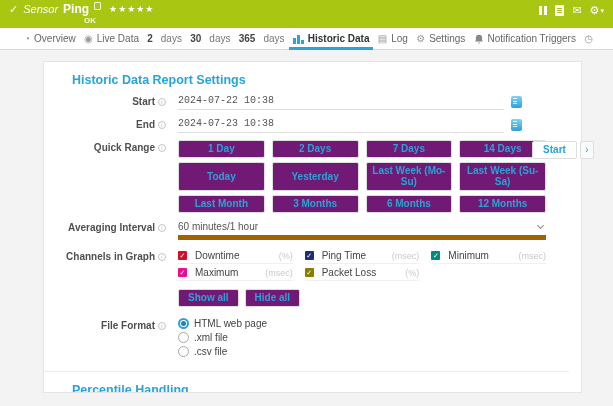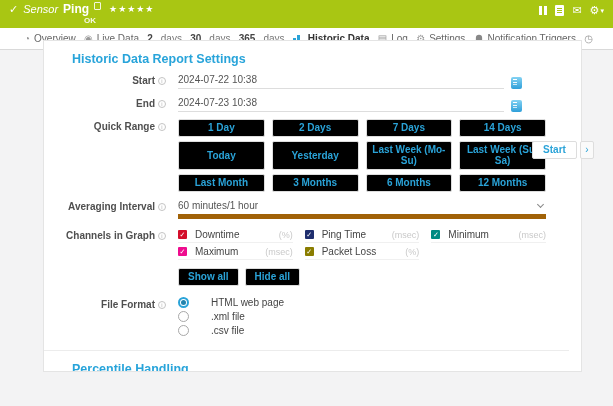--- a/index.html
+++ b/index.html
@@ -32,49 +32,49 @@
   
   .tabbar { height:22px; background:#fff; border-bottom:1px solid #d9d9d9; display:flex; align-items:stretch; justify-content:space-between; padding:0 18px 0 22px; }
   .tab { display:flex; align-items:center; gap:4px; font-size:10px; color:#666; position:relative; padding:0 2px; cursor:pointer; white-space:nowrap; }
   .tab .ticon { color:#999; font-size:10px; line-height:10px; }
   .tab.active { color:#333; font-weight:bold; }
   .tab.active::after { content:""; position:absolute; left:-2px; right:-2px; bottom:-1px; height:3px; background:#2aa3d8; }
   .tab .num { font-weight:bold; color:#444; }
   .tab .suffix { color:#777; margin-left:4px; }
 
   
-  .card { position:absolute; left:43px; top:40px; width:539px; height:332px; background:#fff; border:1px solid #e4e4e4; overflow:hidden; padding:0 12px 0 0; }
+  .card { position:absolute; left:43px; top:61px; width:539px; height:332px; background:#fff; border:1px solid #e4e4e4; overflow:hidden; padding:0 12px 0 0; }
   .section-title { color:#28a4da; font-size:12.5px; font-weight:bold; margin:11px 0 7px 28px; }
   .frow { display:flex; align-items:flex-start; margin-bottom:7px; }
   .flabel { width:122px; text-align:right; font-size:10px; font-weight:bold; color:#4f4f4f; padding-top:2px; flex-shrink:0; }
   .info-icon { display:inline-block; width:8px; height:8px; border:1px solid #c4c4c4; border-radius:50%; font-size:6px; line-height:7px; font-weight:normal; color:#b5b5b5; text-align:center; margin-left:3px; vertical-align:1px; }
   .ffield { margin-left:12px; width:368px; }
   .ffield.narrow { width:344px; }
 
-  .input-line { display:flex; align-items:flex-end; }
+  .input-line { display:flex; align-items:center;font-family:Liberation Mono, monospace; }
   .input-val { flex:1; font-size:10px; color:#555; border-bottom:1px solid #ddd; padding:1px 0 3px; }
   .cal-icon { width:11px; height:12px; margin-left:7px; border-radius:2px; background:linear-gradient(180deg,#83d2f3 0%,#2f9fd9 100%); position:relative; cursor:pointer; }
   .cal-icon::before { content:""; position:absolute; top:2px; left:2px; width:4px; height:1px; background:#fff; box-shadow:0 3px 0 rgba(255,255,255,.9), 0 5px 0 rgba(255,255,255,.7); }
 
   .qgrid { display:grid; grid-template-columns:repeat(4,1fr); gap:4px 7px; }
-  .btn { border:1px solid #ddd; border-radius:2px; background:#000000; color:#2aa3d8; font-size:10px; font-weight:bold; text-align:center; padding:2px 0 3px; font-family:"Liberation Sans",sans-serif; cursor:pointer; }
+  .btn { border:1px solid #ddd; border-radius:2px; background:#701a75; color:#2aa3d8; font-size:10px; font-weight:bold; text-align:center; padding:2px 0 3px; font-family:"Liberation Sans",sans-serif; cursor:pointer; }
 
   .select-line { display:flex; align-items:center; border-bottom:5px solid #a16207; padding:1px 0 3px; cursor:pointer; }
   .select-val { flex:1; font-size:10px; color:#555; }
   .chev-down { width:5px; height:5px; border-right:1px solid #888; border-bottom:1px solid #888; transform:rotate(45deg); margin:0 3px 2px 0; }
 
   .chgrid { display:grid; grid-template-columns:repeat(3,1fr); column-gap:12px; row-gap:2px; }
   .channel { display:flex; align-items:center; gap:8px; border-bottom:1px solid #f0f0f0; padding:1px 0 2px; cursor:pointer; }
   .cb { width:9px; height:9px; border-radius:1px; color:#fff; font-size:7px; line-height:9px; text-align:center; flex-shrink:0; }
   .chname { font-size:10px; color:#444; flex:1; }
   .chunit { font-size:9px; color:#c9c9c9; }
   .btnrow { margin-top:8px; display:flex; gap:6px; }
   .btnrow .btn { padding:2px 9px 3px; }
 
-  .radio-row { display:flex; align-items:center; gap:22px; margin-bottom:3px; }
+  .radio-row { display:flex; align-items:center; gap:5px; margin-bottom:3px; }
   .radio { width:11px; height:11px; border:1px solid #a8a8a8; border-radius:50%; background:#fff; position:relative; flex-shrink:0; cursor:pointer; }
   .radio.sel { border:2px solid #2aa3d8; }
   .radio.sel::after { content:""; position:absolute; top:1px; left:1px; right:1px; bottom:1px; background:#2383ad; border-radius:50%; }
   .radio-label { font-size:10px; color:#444; }
 
   .divider { border-top:1px solid #ececec; margin-top:11px; }
 
   
   .float-start { position:absolute; left:532px; top:141px; width:45px; height:18px; background:#fff; border:1px solid #ddd; border-radius:2px; color:#2aa3d8; font-size:10px; font-weight:bold; text-align:center; line-height:16px; cursor:pointer; z-index:5; }
   .float-arrow { position:absolute; left:580px; top:141px; width:14px; height:18px; background:#fafafa; border:1px solid #ddd; border-radius:2px; color:#2aa3d8; font-size:10px; text-align:center; line-height:15px; cursor:pointer; z-index:5; }

